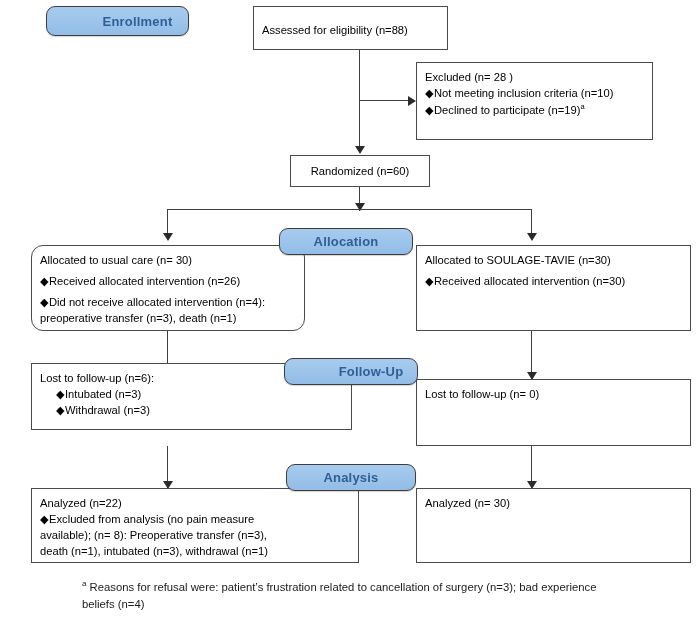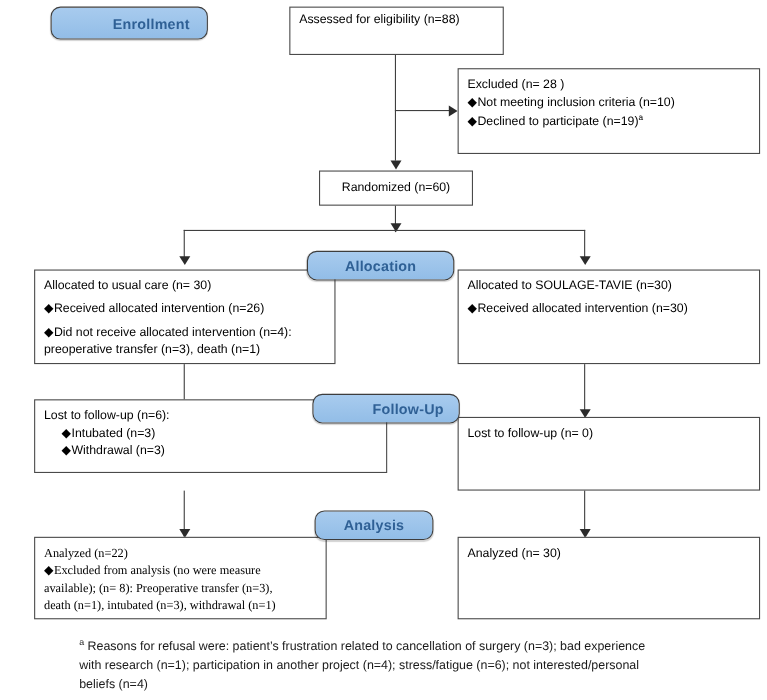--- a/index.html
+++ b/index.html
@@ -75,31 +75,31 @@
 </style>
 </head>
 <body>
 
 <div id="canvas">
 
   <div class="stage" style="left:46px;top:6px;width:143px;height:30px;padding-left:40px;">
     <span>Enrollment</span>
   </div>
 
-  <div class="box" style="left:263px;top:6px;width:195px;height:44px;padding-top:4px;">
+  <div class="box" style="left:253px;top:6px;width:195px;height:44px;padding-top:16px;">
     <div class="ln">Assessed for eligibility (n=88)</div>
   </div>
 
   <div class="vline" style="left:359px;top:50px;height:96px;"></div>
   <div class="arrow-d" style="left:355px;top:146px;"></div>
 
   <div class="hline" style="left:359px;top:100px;width:54px;"></div>
   <div class="arrow-r" style="left:408px;top:96px;"></div>
 
-  <div class="box" style="left:416px;top:62px;width:275px;height:78px;">
+  <div class="box" style="left:416px;top:62px;width:237px;height:78px;">
     <div class="ln">Excluded  (n= 28 )</div>
     <div class="ln">
       <span class="bullet">◆</span><span>Not meeting inclusion criteria (n=10)</span>
     </div>
     <div class="ln">
       <span class="bullet">◆</span><span>Declined to participate (n=19)</span><sup style="font-size:7.5px;">a</sup>
     </div>
   </div>
 
   <div class="box" style="left:290px;top:155px;width:140px;height:32px;padding-top:8px;text-align:center;">
@@ -112,21 +112,21 @@
   <div class="hline" style="left:167px;top:209px;width:365px;"></div>
   <div class="vline" style="left:167px;top:209px;height:28px;"></div>
   <div class="arrow-d" style="left:163px;top:233px;"></div>
   <div class="vline" style="left:531px;top:209px;height:28px;"></div>
   <div class="arrow-d" style="left:527px;top:233px;"></div>
 
   <div class="stage" style="left:279px;top:228px;width:134px;height:27px;">
     <span>Allocation</span>
   </div>
 
-  <div class="box" style="left:31px;top:245px;width:274px;height:86px;">
+  <div class="box" style="left:31px;top:245px;width:274px;height:86px;border-radius:12px;">
     <div class="ln">Allocated to usual care (n= 30)</div>
     <div class="ln" style="margin-top:5px;">
       <span class="bullet">◆</span><span>Received allocated intervention (n=26)</span>
     </div>
     <div class="ln" style="margin-top:5px;">
       <span class="bullet">◆</span><span>Did not receive allocated intervention (n=4):</span>
     </div>
     <div class="ln">preoperative transfer (n=3), death (n=1)</div>
   </div>
 
@@ -158,36 +158,35 @@
 
   <div class="box" style="left:416px;top:379px;width:275px;height:67px;">
     <div class="ln">Lost to follow-up (n= 0)</div>
   </div>
 
   <div class="vline" style="left:167px;top:446px;height:42px;"></div>
   <div class="arrow-d" style="left:163px;top:481px;"></div>
   <div class="vline" style="left:531px;top:446px;height:42px;"></div>
   <div class="arrow-d" style="left:527px;top:481px;"></div>
 
-  <div class="stage" style="left:286px;top:464px;width:108px;height:27px;justify-content:center;">
+  <div class="stage" style="left:286px;top:464px;width:130px;height:27px;justify-content:center;">
     <span>Analysis</span>
   </div>
 
-  <div class="box" style="left:31px;top:488px;width:266px;height:75px;font-family:Liberation Serif, serif;">
+  <div class="box" style="left:31px;top:488px;width:328px;height:75px;">
     <div class="ln">Analyzed (n=22)</div>
     <div class="ln">
-      <span class="bullet">◆</span><span>Excluded from analysis (no were measure</span>
+      <span class="bullet">◆</span><span>Excluded from analysis (no pain measure</span>
     </div>
     <div class="ln">available); (n= 8): Preoperative transfer (n=3),</div>
     <div class="ln">death (n=1), intubated (n=3), withdrawal (n=1)</div>
   </div>
 
   <div class="box" style="left:416px;top:488px;width:275px;height:75px;">
     <div class="ln">Analyzed  (n= 30)</div>
   </div>
 
-  <div class="footnote" style="left:72px;top:578px;width:600px;">
+  <div class="footnote" style="left:82px;top:578px;width:600px;">
     <div class="fn-line"><sup>a</sup> <span>Reasons for refusal were: patient’s frustration related to cancellation of surgery (n=3); bad experience</span></div>
-    <div class="fn-line">with research (n=1); participation in another project (n=4); stress/fatigue (n=6); not interested/personal</div>
     <div class="fn-line">beliefs (n=4)</div>
   </div>
 
 </div>
 
 </body></html>

